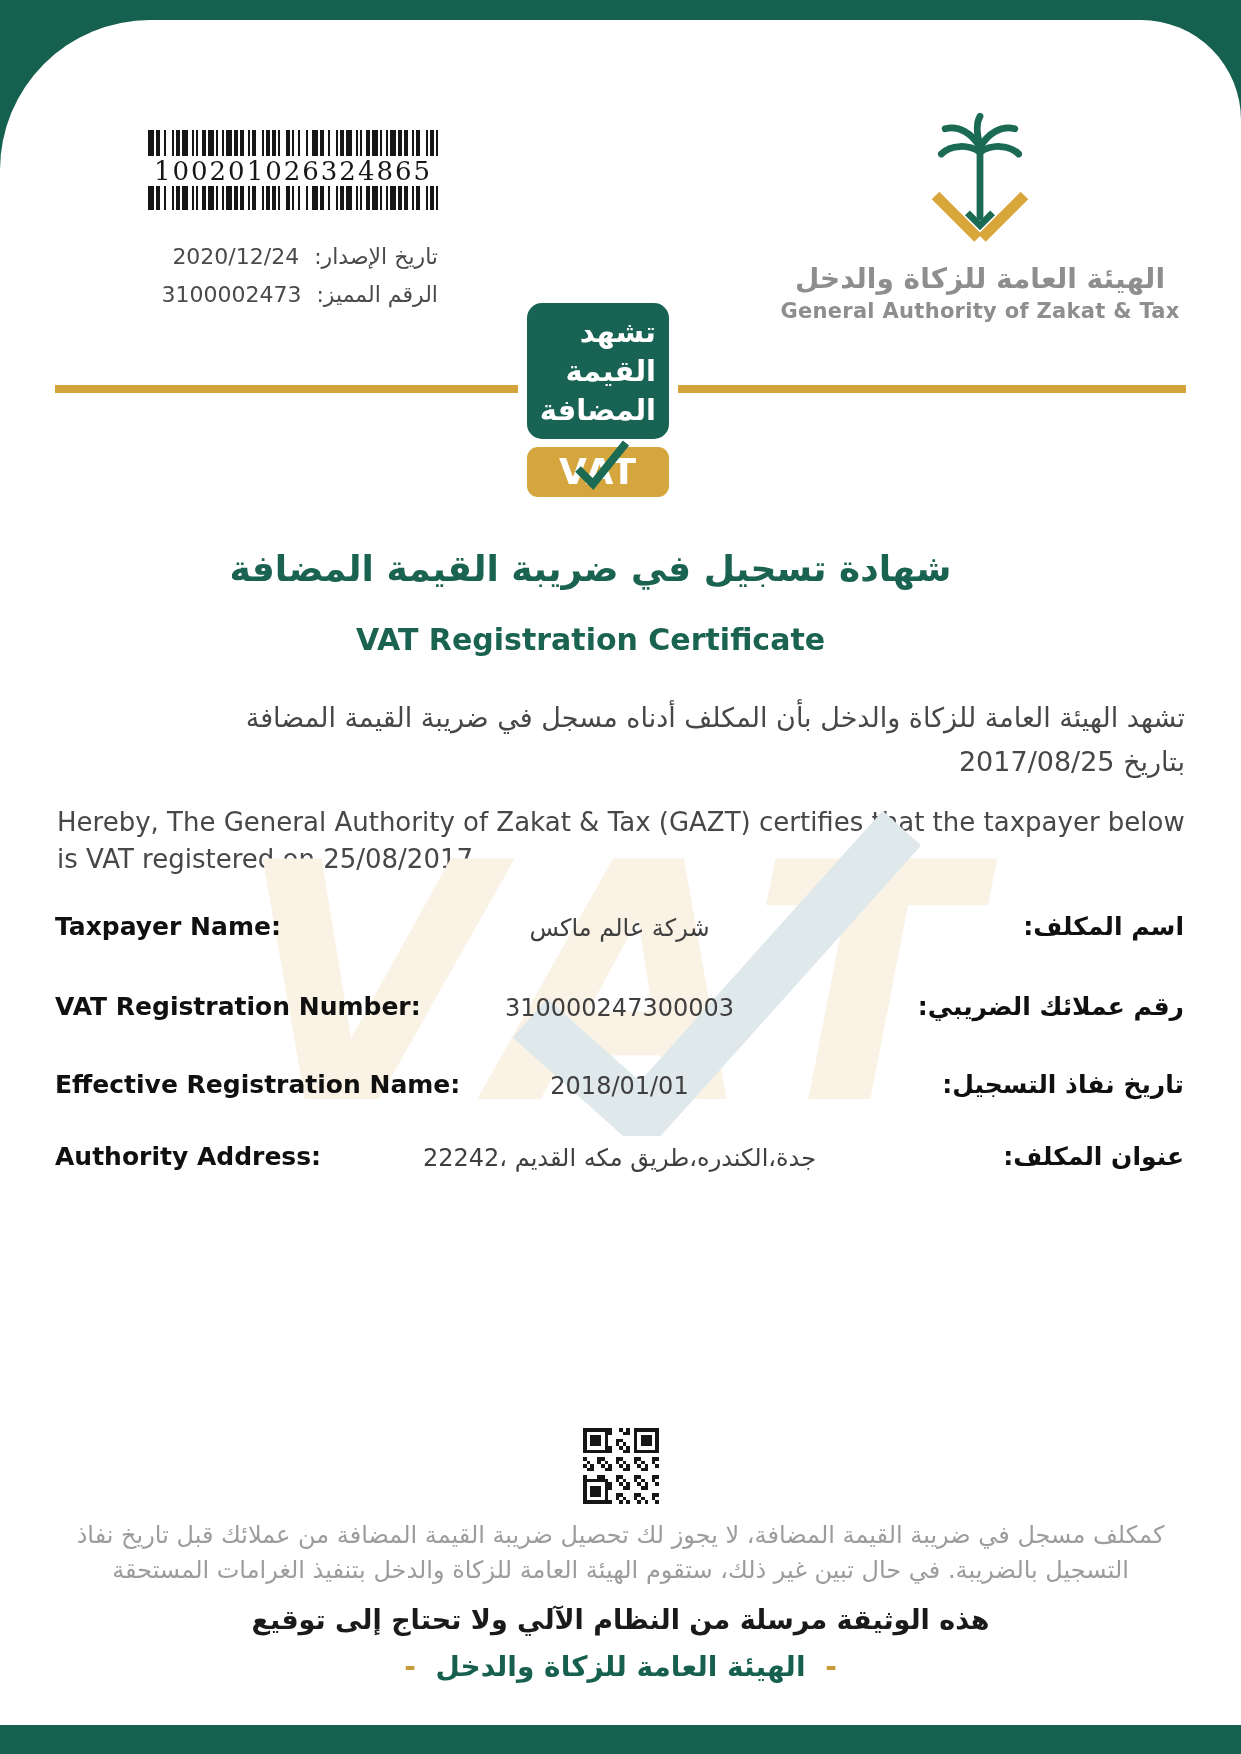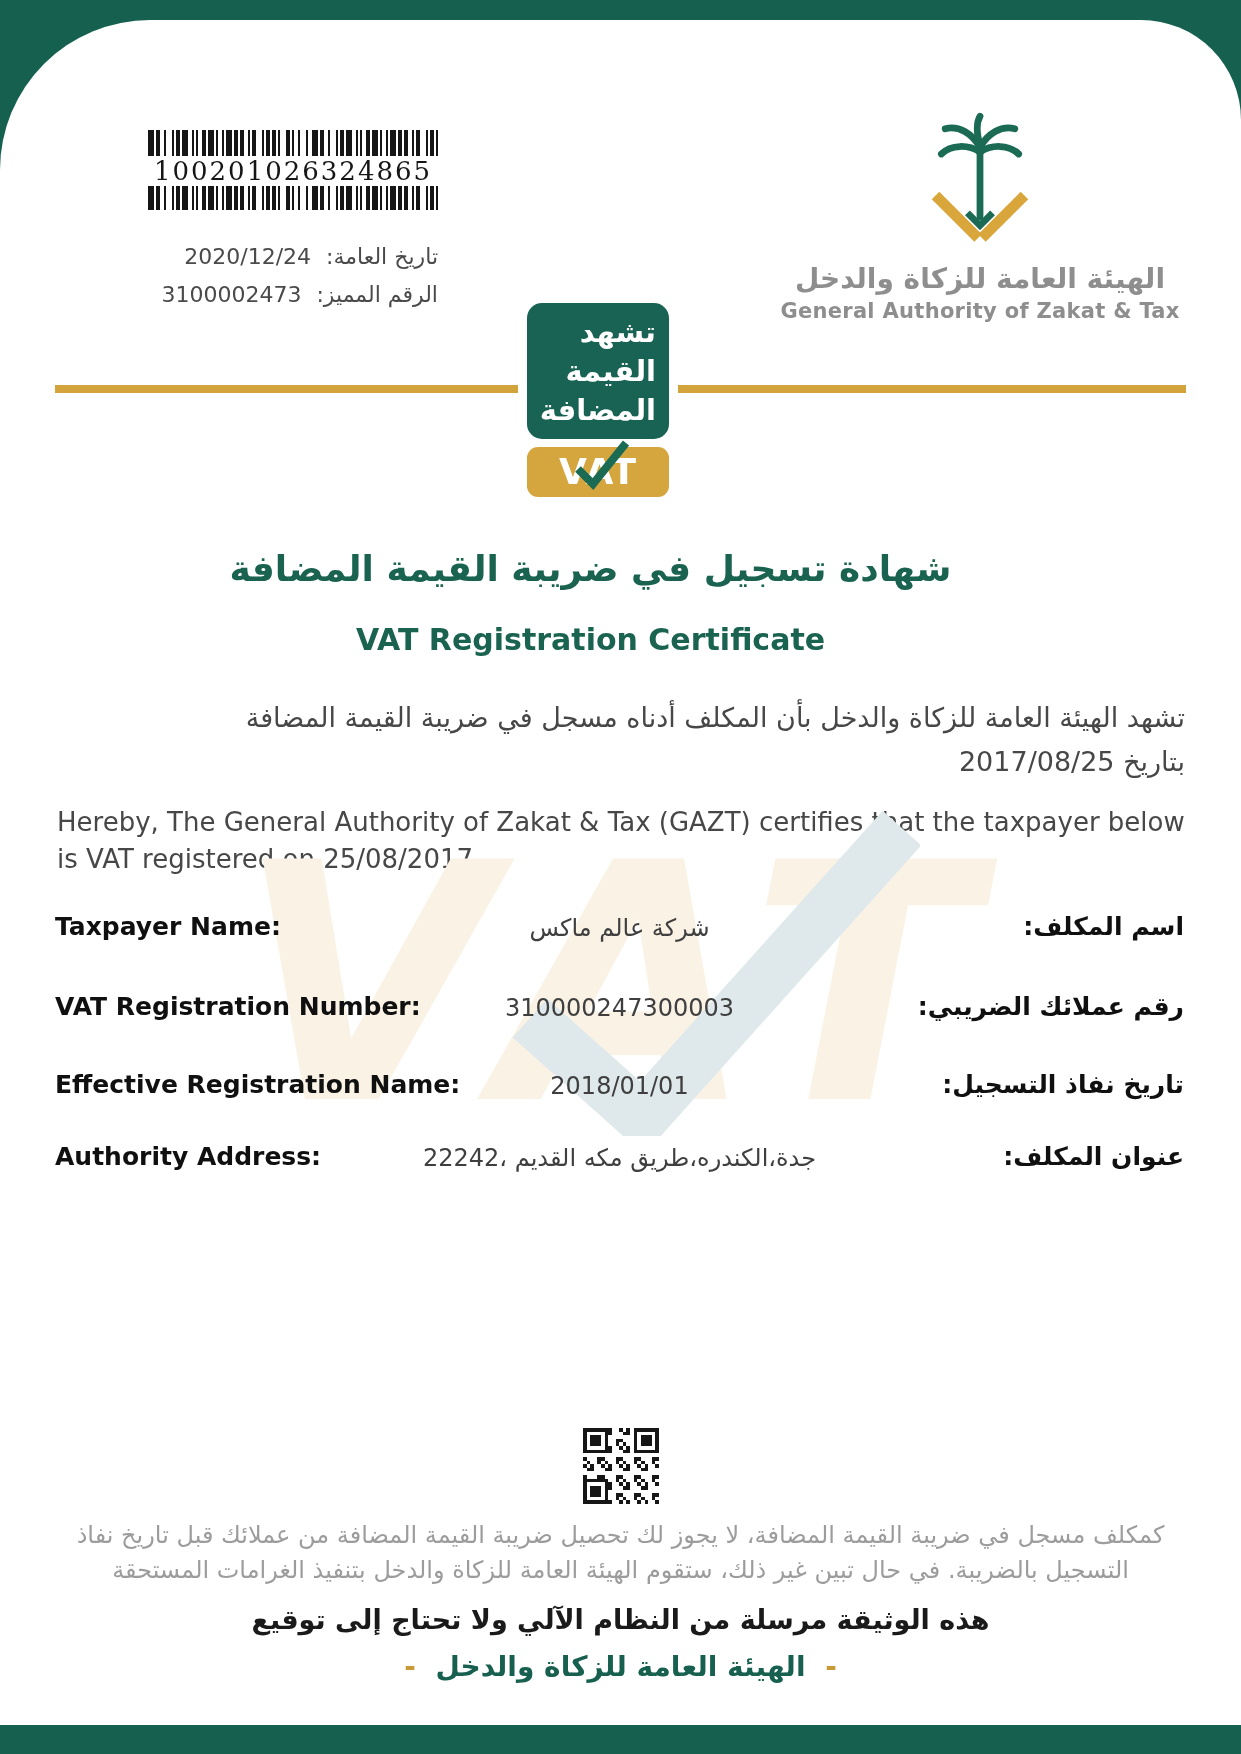--- a/index.html
+++ b/index.html
@@ -85,21 +85,21 @@
       <polyline points="30,212 142,312 402,22" fill="none" stroke="#DFE9EC" stroke-width="52"></polyline>
     </svg>
 
     <div class="barcode">
       <span><i style="width:6px;background:#161616"></i><i style="width:2px;background:#ffffff"></i><i style="width:4px;background:#161616"></i><i style="width:4px;background:#ffffff"></i><i style="width:2px;background:#161616"></i><i style="width:6px;background:#ffffff"></i><i style="width:2px;background:#161616"></i><i style="width:2px;background:#ffffff"></i><i style="width:4px;background:#161616"></i><i style="width:2px;background:#ffffff"></i><i style="width:6px;background:#161616"></i><i style="width:4px;background:#ffffff"></i><i style="width:2px;background:#161616"></i><i style="width:2px;background:#ffffff"></i><i style="width:2px;background:#161616"></i><i style="width:4px;background:#ffffff"></i><i style="width:4px;background:#161616"></i><i style="width:2px;background:#ffffff"></i><i style="width:6px;background:#161616"></i><i style="width:2px;background:#ffffff"></i><i style="width:2px;background:#161616"></i><i style="width:4px;background:#ffffff"></i><i style="width:2px;background:#161616"></i><i style="width:2px;background:#ffffff"></i><i style="width:6px;background:#161616"></i><i style="width:2px;background:#ffffff"></i><i style="width:4px;background:#161616"></i><i style="width:2px;background:#ffffff"></i><i style="width:4px;background:#161616"></i><i style="width:4px;background:#ffffff"></i><i style="width:2px;background:#161616"></i><i style="width:2px;background:#ffffff"></i><i style="width:4px;background:#161616"></i><i style="width:6px;background:#ffffff"></i><i style="width:2px;background:#161616"></i><i style="width:2px;background:#ffffff"></i><i style="width:4px;background:#161616"></i><i style="width:2px;background:#ffffff"></i><i style="width:4px;background:#161616"></i><i style="width:2px;background:#ffffff"></i><i style="width:2px;background:#161616"></i><i style="width:6px;background:#ffffff"></i><i style="width:4px;background:#161616"></i><i style="width:2px;background:#ffffff"></i><i style="width:2px;background:#161616"></i><i style="width:4px;background:#ffffff"></i><i style="width:2px;background:#161616"></i><i style="width:6px;background:#ffffff"></i><i style="width:2px;background:#161616"></i><i style="width:4px;background:#ffffff"></i><i style="width:6px;background:#161616"></i><i style="width:2px;background:#ffffff"></i><i style="width:4px;background:#161616"></i><i style="width:4px;background:#ffffff"></i><i style="width:2px;background:#161616"></i><i style="width:6px;background:#ffffff"></i><i style="width:2px;background:#161616"></i><i style="width:2px;background:#ffffff"></i><i style="width:4px;background:#161616"></i><i style="width:2px;background:#ffffff"></i><i style="width:6px;background:#161616"></i><i style="width:4px;background:#ffffff"></i><i style="width:2px;background:#161616"></i><i style="width:2px;background:#ffffff"></i><i style="width:2px;background:#161616"></i><i style="width:4px;background:#ffffff"></i><i style="width:4px;background:#161616"></i><i style="width:2px;background:#ffffff"></i><i style="width:6px;background:#161616"></i><i style="width:2px;background:#ffffff"></i><i style="width:2px;background:#161616"></i><i style="width:4px;background:#ffffff"></i><i style="width:2px;background:#161616"></i><i style="width:2px;background:#ffffff"></i><i style="width:6px;background:#161616"></i><i style="width:2px;background:#ffffff"></i><i style="width:4px;background:#161616"></i><i style="width:2px;background:#ffffff"></i><i style="width:4px;background:#161616"></i><i style="width:4px;background:#ffffff"></i><i style="width:2px;background:#161616"></i><i style="width:2px;background:#ffffff"></i><i style="width:4px;background:#161616"></i><i style="width:6px;background:#ffffff"></i><i style="width:2px;background:#161616"></i><i style="width:2px;background:#ffffff"></i><i style="width:4px;background:#161616"></i><i style="width:2px;background:#ffffff"></i><i style="width:4px;background:#161616"></i></span>
       <span class="barcode-number">100201026324865</span>
     </div>
 
     <div class="meta">
       <div>
-        <span>تاريخ العامة:</span>
+        <span>تاريخ الإصدار:</span>
         <span class="val">2020/12/24</span>
       </div>
       <div>
         <span>الرقم المميز:</span>
         <span class="val">3100002473</span>
       </div>
     </div>
 
     <div class="authority">
       <svg width="116" height="142" viewBox="0 0 120 146">

